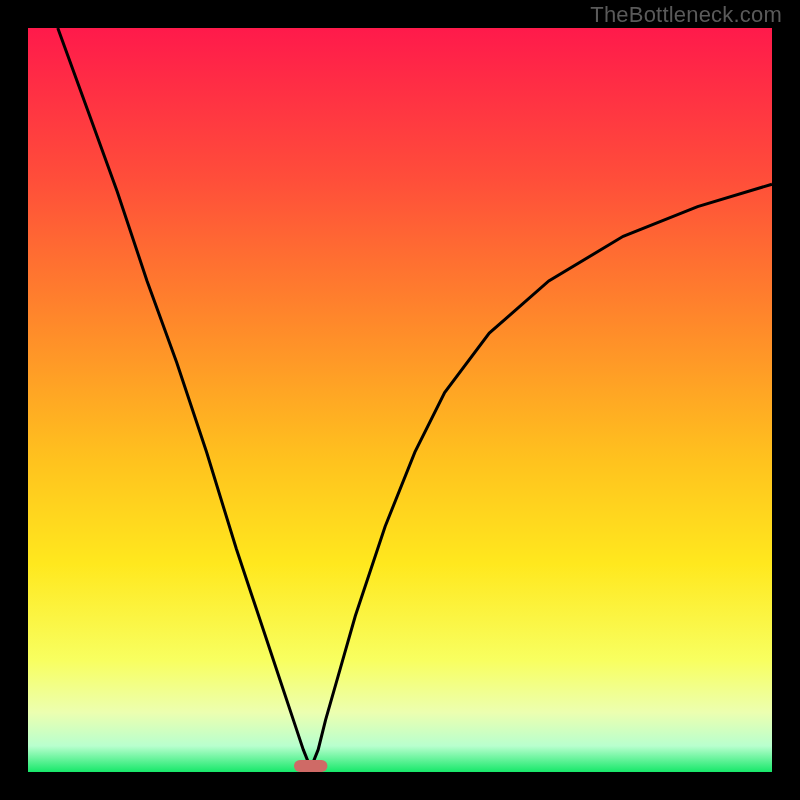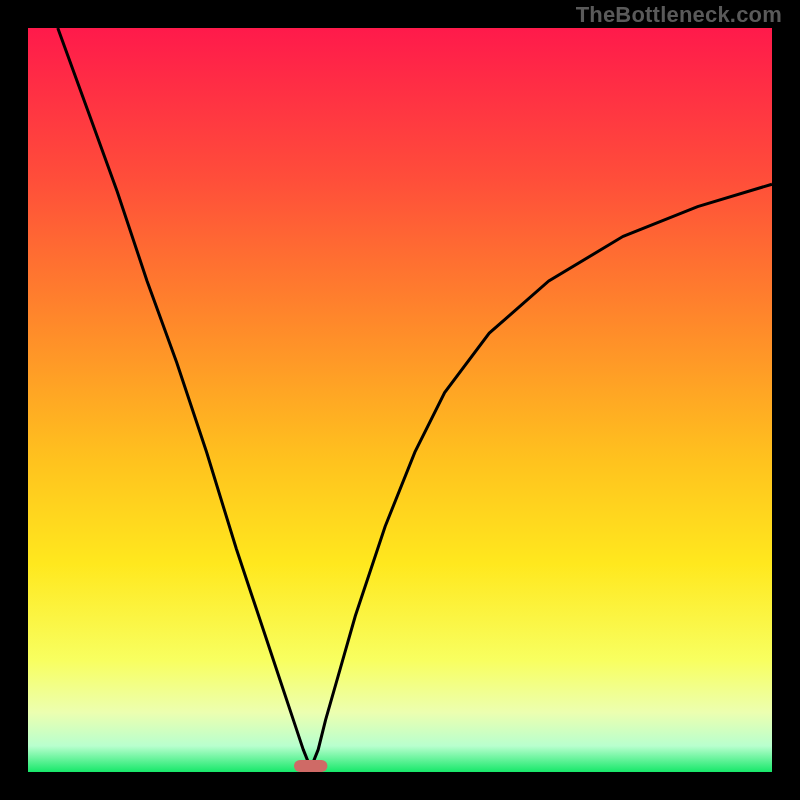--- a/index.html
+++ b/index.html
@@ -16,21 +16,21 @@
     height: 800px;
     background: #000;
     position: relative;
   }
   .watermark {
     position: absolute;
     top: 2px;
     right: 18px;
     color: #5a5a5a;
     font-size: 22px;
-    font-weight: 700;
+    font-weight: 400;
     letter-spacing: 0.2px;
     z-index: 10;
   }
   svg {
     display: block;
   }
 </style>
 </head>
 <body>
 <div class="outer">

